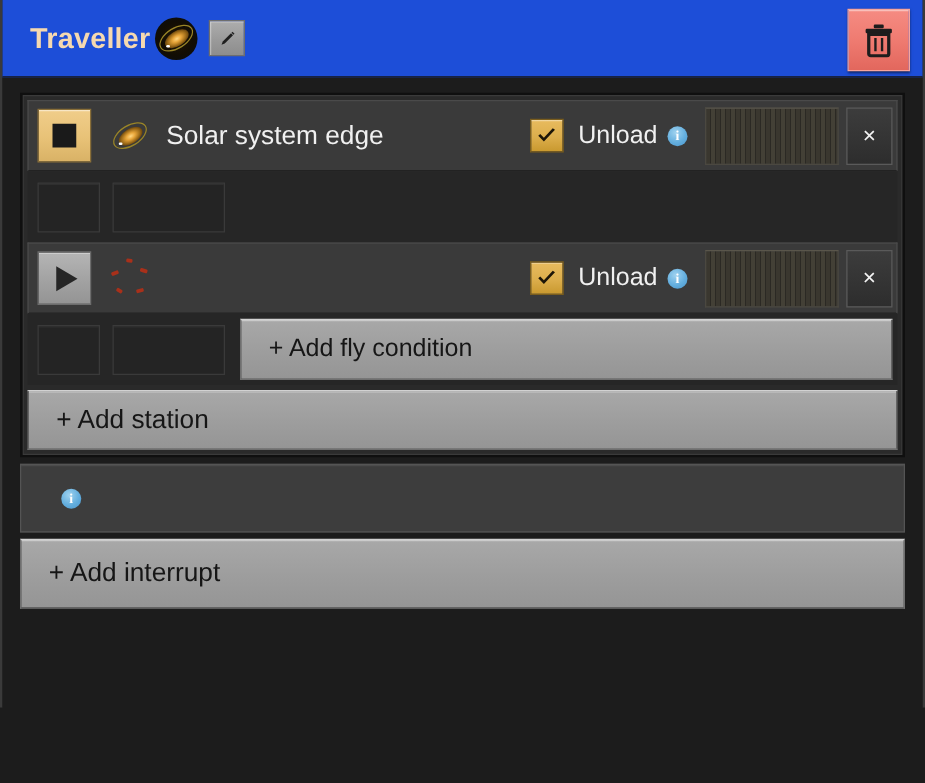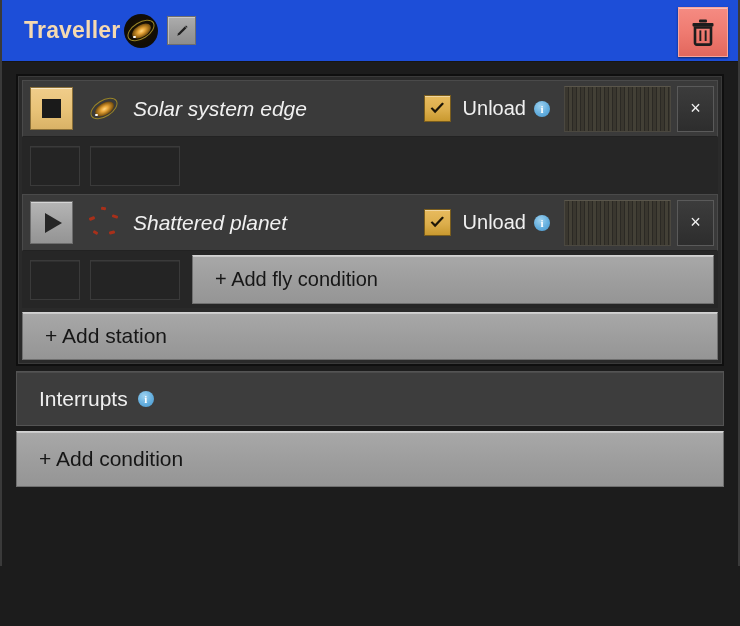--- a/index.html
+++ b/index.html
@@ -208,21 +208,20 @@
   .planet-icon .shard {
     position: absolute;
     background: #a8301a;
     border-radius: 1px;
   }
   .station-name {
     margin-left: 12px;
     color: #f0f0f0;
     font-size: 21px;
     white-space: nowrap;
-    font-style: italic;
   }
   .row-right {
     margin-left: auto;
     display: flex;
     align-items: center;
     height: 100%;
   }
   .checkbox {
     width: 25px; height: 25px;
     background: linear-gradient(180deg, #e8bb5e 0%, #dcae4c 55%, #c9992f 100%);
@@ -423,21 +422,20 @@
         </div>
         <span class="station-icon">
           <span class="planet-icon">
             <span class="shard" style="left:2px;top:11px;width:6px;height:3px;transform:rotate(-22deg);"></span>
             <span class="shard" style="left:25px;top:9px;width:6px;height:3px;transform:rotate(18deg);"></span>
             <span class="shard" style="left:6px;top:25px;width:5px;height:3px;transform:rotate(30deg);"></span>
             <span class="shard" style="left:22px;top:25px;width:6px;height:3px;transform:rotate(-16deg);"></span>
             <span class="shard" style="left:14px;top:1px;width:5px;height:3px;transform:rotate(8deg);"></span>
           </span>
         </span>
-        <span class="station-name">Shattered planet</span>
         <div class="row-right">
           <div class="checkbox">
             <svg width="17" height="14" viewBox="0 0 17 14">
               <path d="M1.6 6.6 L6.1 11.2 L15.0 1.8 L13.2 0.6 L6.1 8.1 L3.2 5.2 Z" fill="#1d1608"></path>
             </svg>
           </div>
           <span class="unload-label">Unload</span>
           <span class="info-icon">i</span>
           <div class="drag-handle"></div>
           <div class="close-button">×</div>
@@ -447,20 +445,19 @@
       <div class="condition-row">
         <div class="slot narrow"></div>
         <div class="slot wide"></div>
         <div class="add-btn add-cond">+ Add fly condition</div>
       </div>
 
       <div class="add-btn add-station">+ Add station</div>
     </div>
 
     <div class="interrupts-bar">
-      <span class="interrupts-label">Interrupts</span>
       <span class="info-icon" style="margin-left:10px;">i</span>
     </div>
 
-    <div class="add-btn add-interrupt">+ Add condition</div>
+    <div class="add-btn add-interrupt">+ Add interrupt</div>
   </div>
 
 </div>
 
 </body></html>

